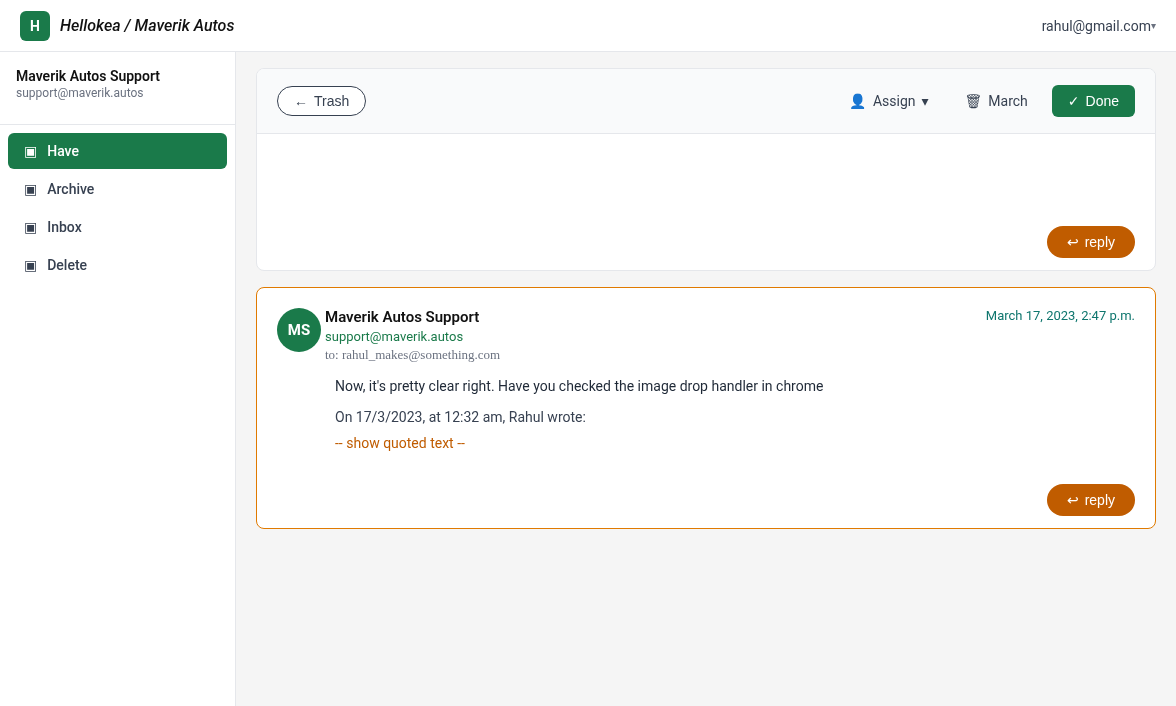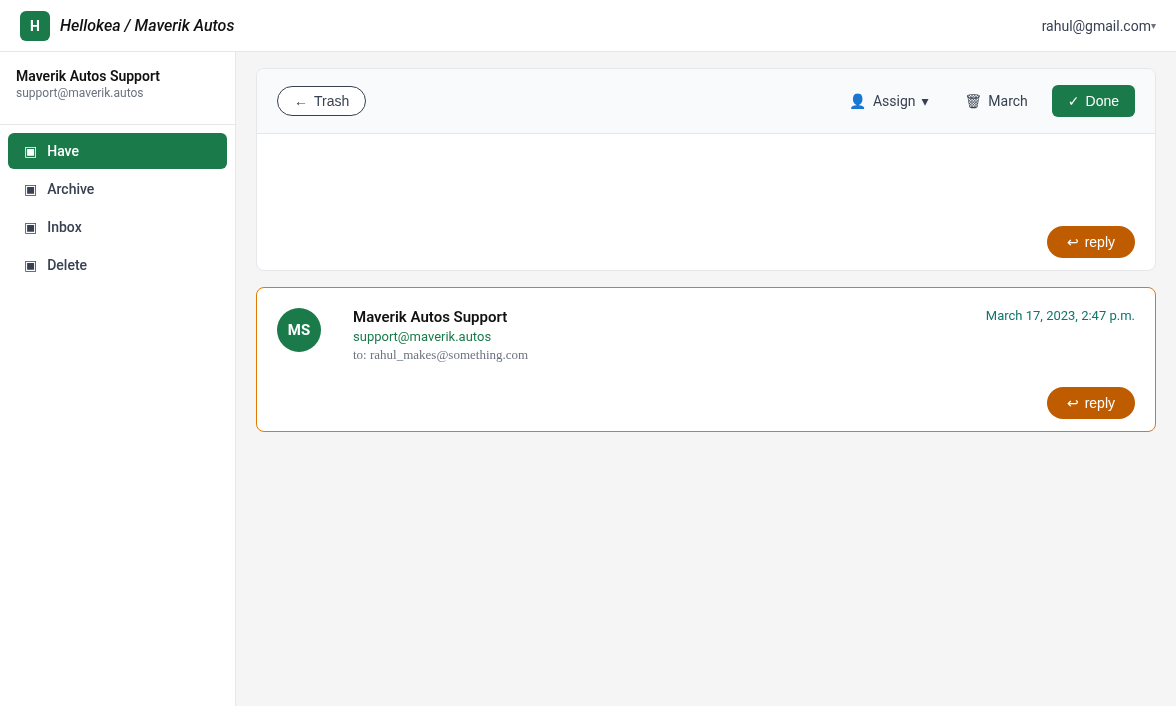--- a/index.html
+++ b/index.html
@@ -233,21 +233,21 @@
 
     .email-header {
       display: flex;
       align-items: flex-start;
       justify-content: space-between;
       padding: 20px 20px 12px 20px;
     }
     .email-sender-info {
       display: flex;
       align-items: flex-start;
-      gap: 32px;
+      gap: 4px;
     }
     .avatar {
       width: 44px;
       height: 44px;
       background: #1a7a4a;
       border-radius: 50%;
       display: flex;
       align-items: center;
       justify-content: center;
       color: #fff;
@@ -386,20 +386,25 @@
           <div class="avatar">MS</div>
           <div class="sender-details">
             <span class="sender-name">Maverik Autos Support</span>
             <a class="sender-email" href="#">support@maverik.autos</a>
             <span class="sender-to">to: rahul_makes@something.com</span>
           </div>
         </div>
         <span class="email-timestamp">March 17, 2023, 2:47 p.m.</span>
       </div>
 
+      <div class="email-body-content">
+        <p class="email-body-text">Now, it's pretty clear right. Have you checked the image drop handler in chrome</p>
+        <p class="email-quoted-header">On 17/3/2023, at 12:32 am, Rahul wrote:</p>
+        <a class="show-quoted-text" href="#">-- show quoted text --</a>
+      </div>
 
       <div class="reply-btn-container">
         <button class="reply-button">
           <span>↩</span>
           <span>reply</span>
         </button>
       </div>
     </div>
 
   </div>

